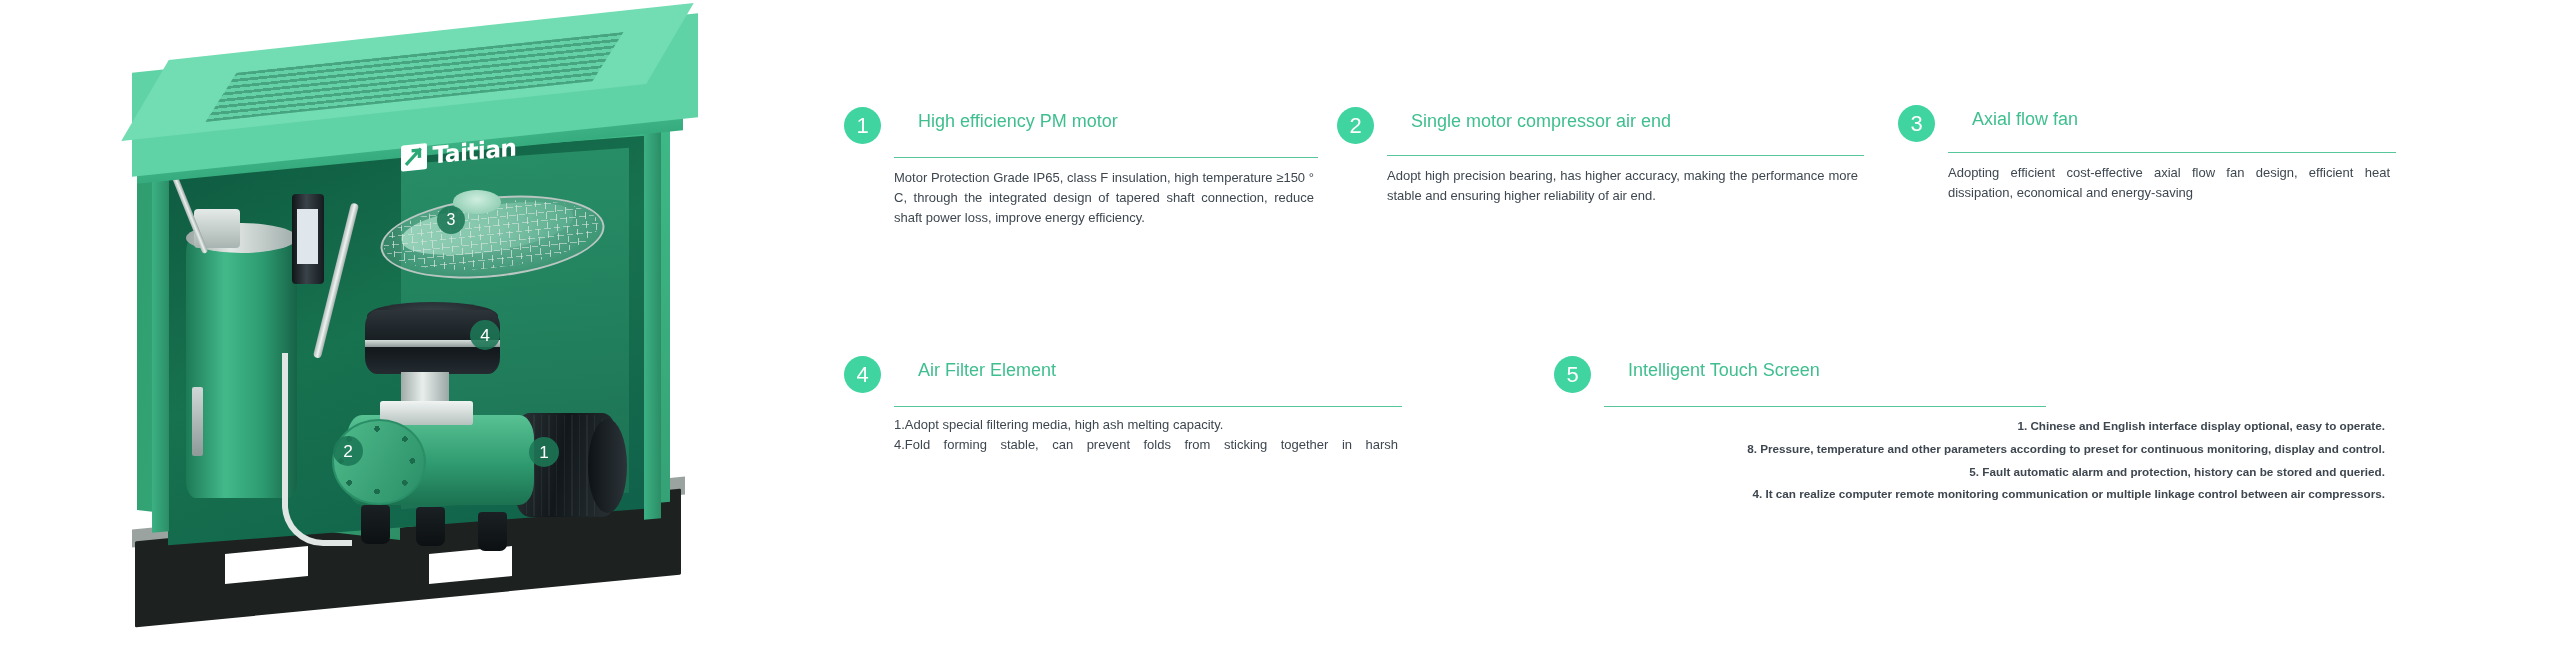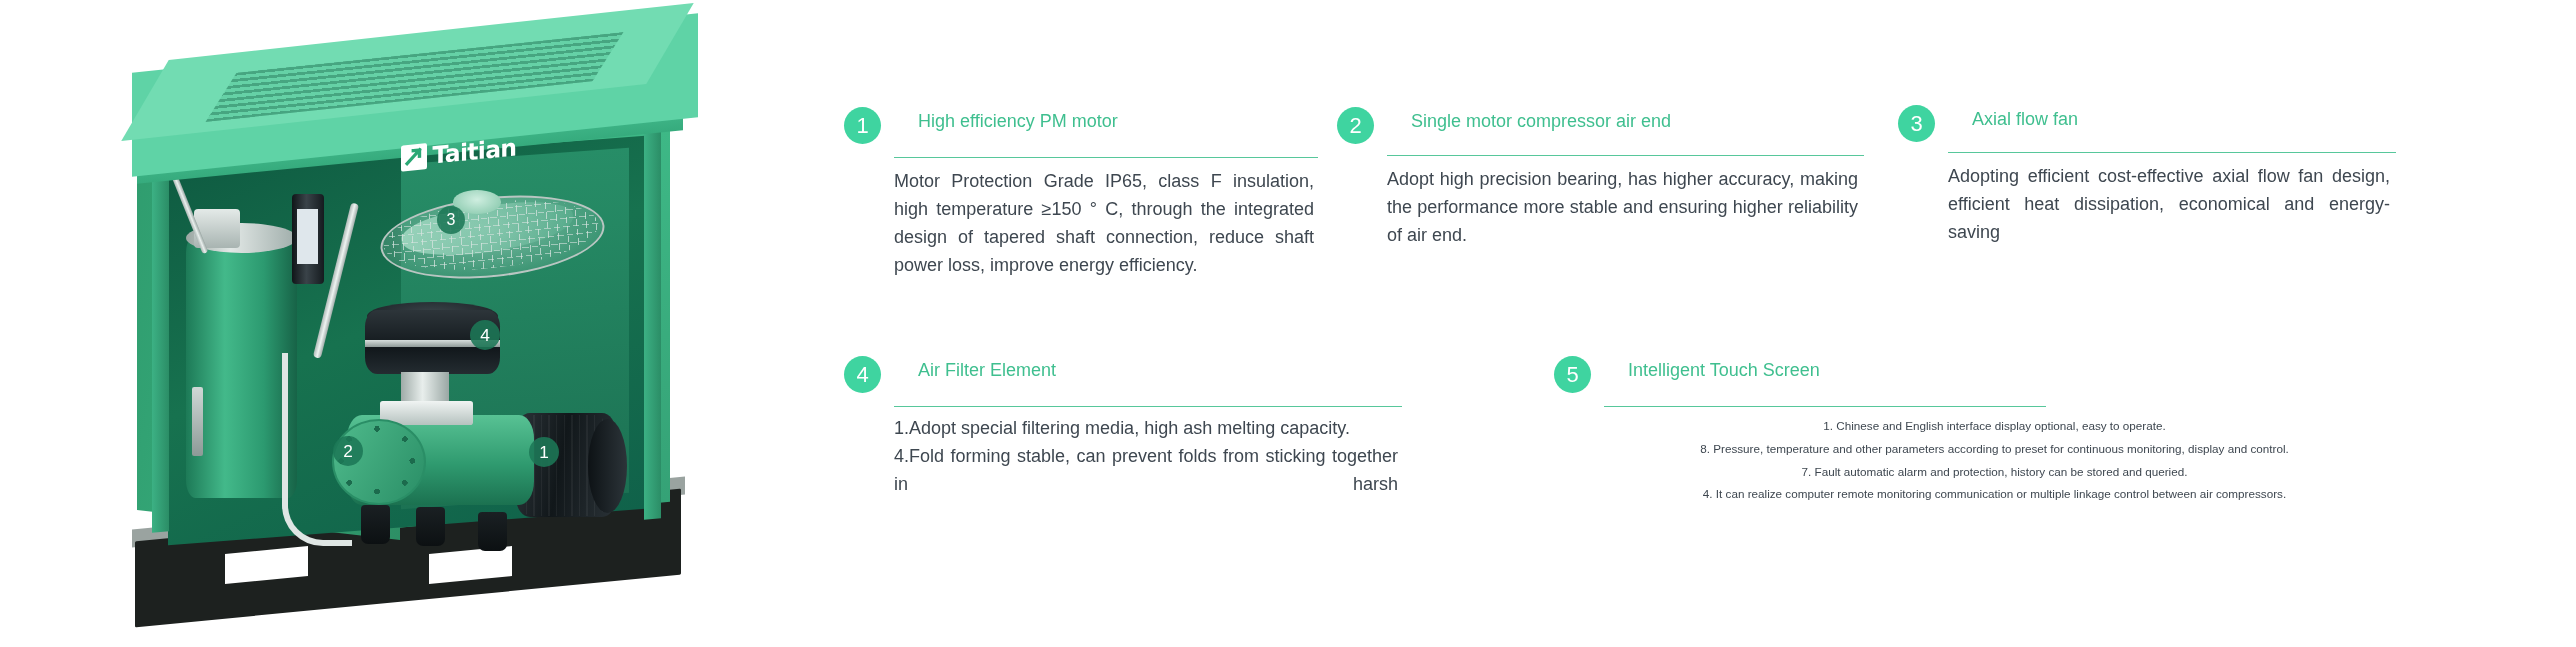--- a/index.html
+++ b/index.html
@@ -398,28 +398,29 @@
   .rule {
     position: absolute;
     left: 50px;
     height: 1.4px;
     background: #57c79b;
   }
   .feature-body {
     position: absolute;
     left: 50px;
     color: #3e4750;
-    font-size: 18px;
+    font-size: 13px;
     line-height: 1.55;
     text-align: justify;
     font-family: "Liberation Sans", sans-serif;
   }
   .feature-body.looseline {
     line-height: 1.95;
-    text-align: center;
+    text-align: right;
+    font-weight: bold;
   }
   .feature-body .ln {
     display: block;
   }
   .feature-body .ln.just {
     text-align: justify;
     text-align-last: justify;
   }
 
   
@@ -548,19 +549,19 @@
     </div>
   </div>
 
   <div class="feature" id="f5">
     <div class="badge">5</div>
     <div class="feature-head">Intelligent Touch Screen</div>
     <div class="rule"></div>
     <div class="feature-body looseline">
       <span class="ln">1. Chinese and English interface display optional, easy to operate.</span>
       <span class="ln">8. Pressure, temperature and other parameters according to preset for continuous monitoring, display and control.</span>
-      <span class="ln">7. Fault automatic alarm and protection, history can be stored and queried.</span>
+      <span class="ln">5. Fault automatic alarm and protection, history can be stored and queried.</span>
       <span class="ln">4. It can realize computer remote monitoring communication or multiple linkage control between air compressors.</span>
     </div>
   </div>
 
 </div>
 
 
 </body></html>

